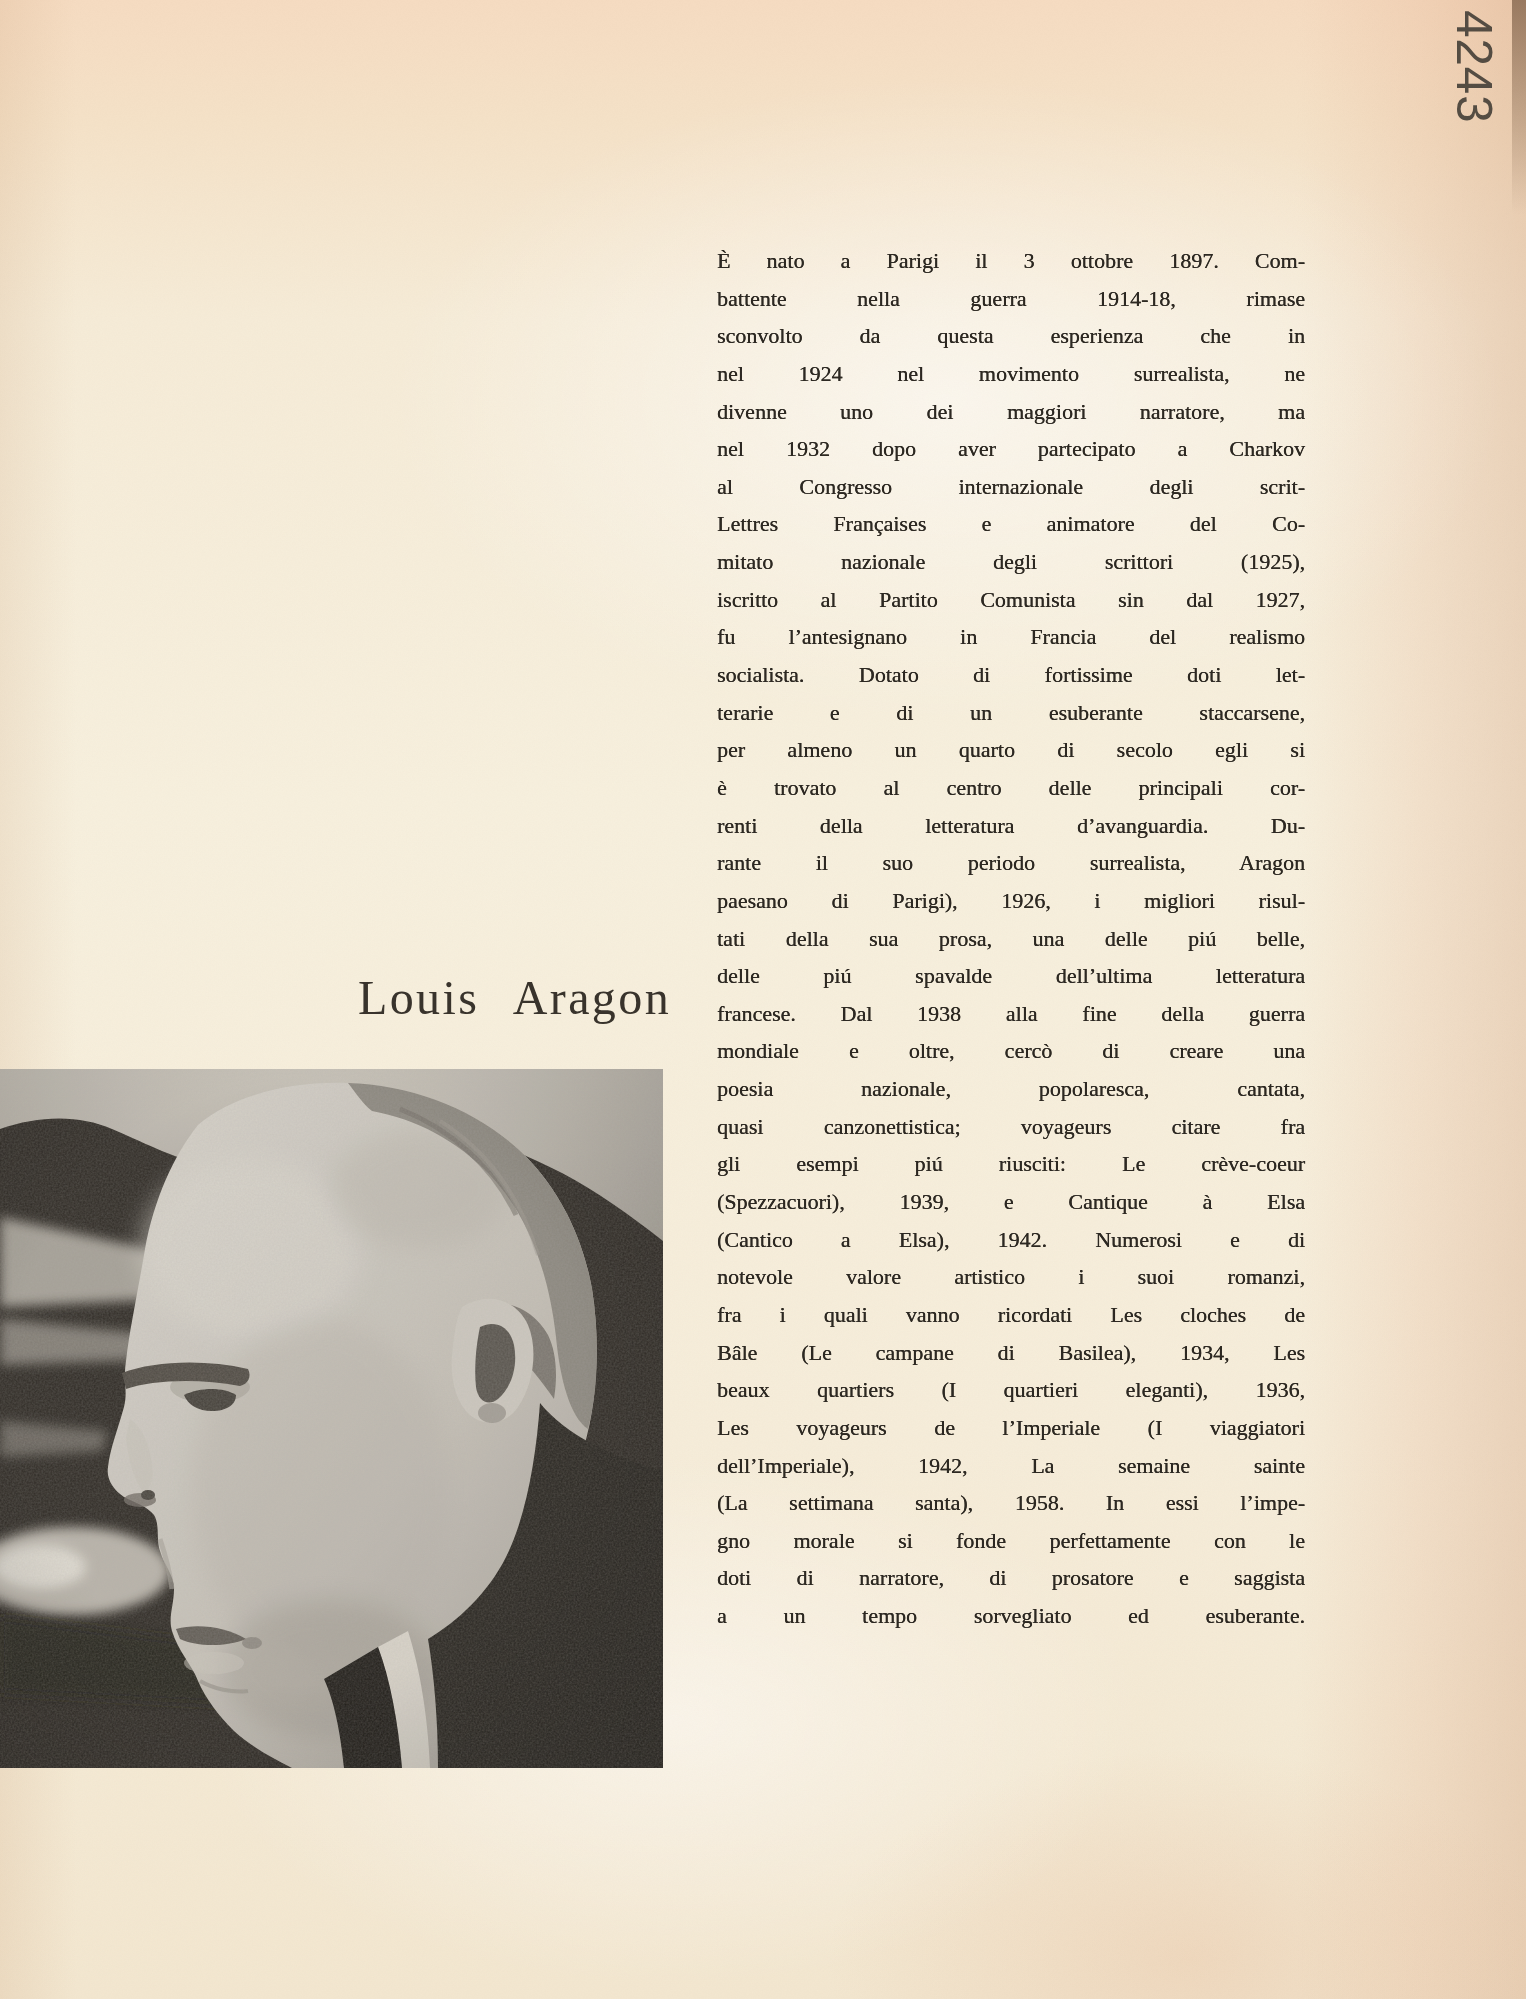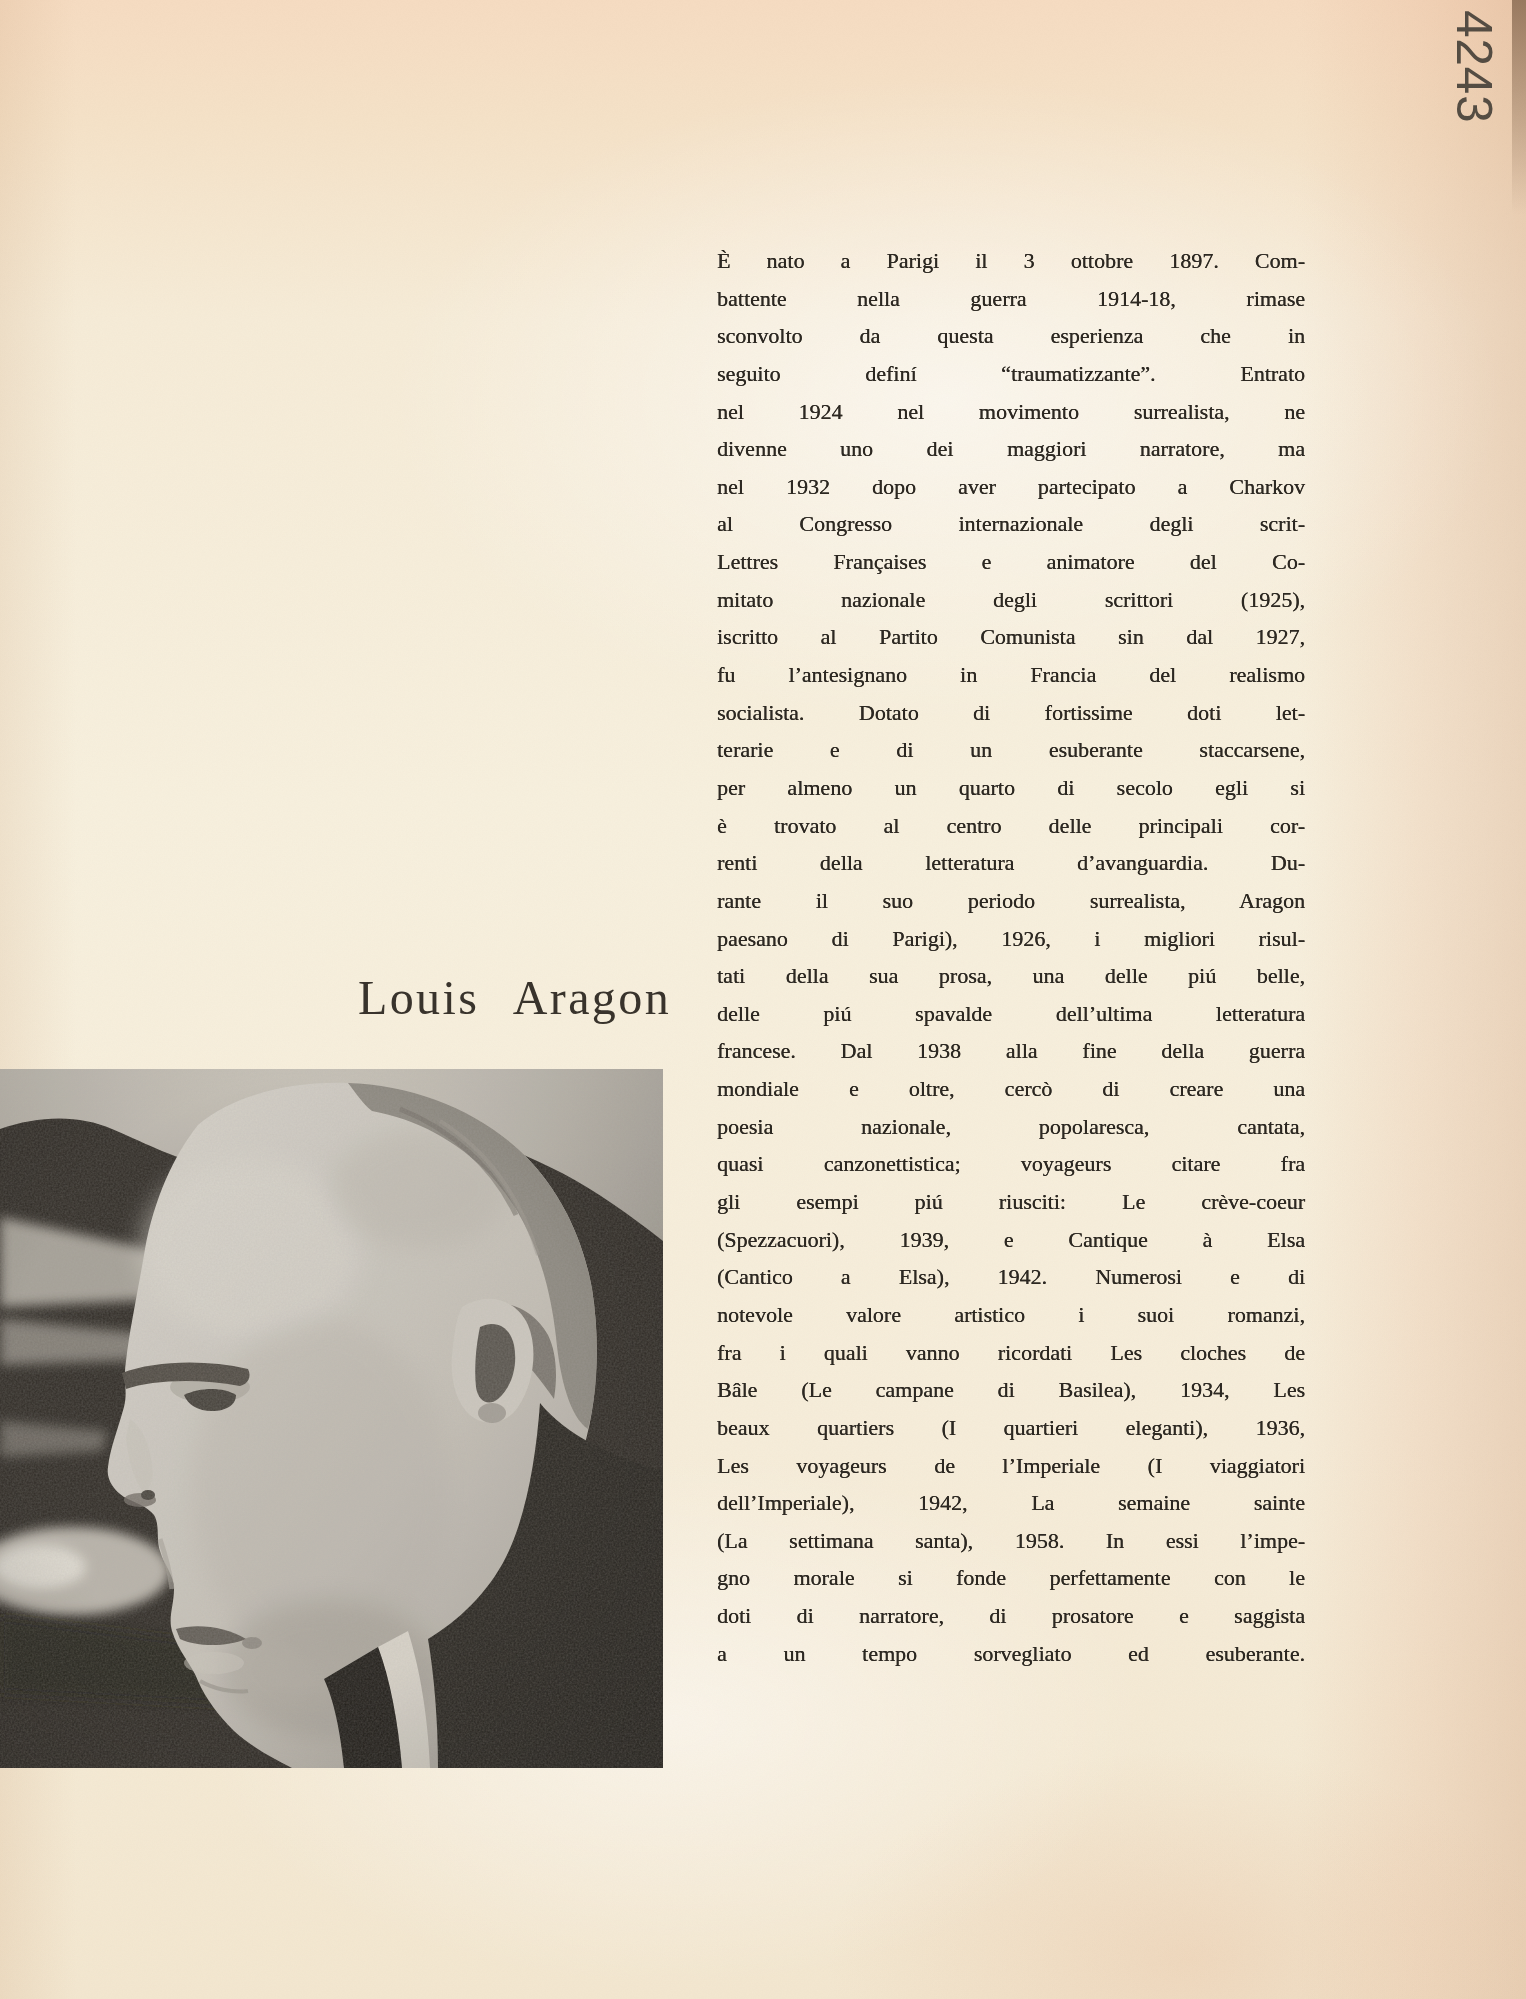--- a/index.html
+++ b/index.html
@@ -154,21 +154,20 @@
       <rect x="0" y="0" width="663" height="699" fill="url(#vign)"></rect>
       <rect x="0" y="0" width="663" height="699" fill="#888" filter="url(#grain)" opacity="0.32"></rect>
       <rect x="0" y="0" width="663" height="699" fill="#e8d2b4" opacity="0.05"></rect>
     </svg>
   </figure>
 
   <div class="bio">
       <div class="line"><span>È nato a Parigi il 3 ottobre 1897. Com-</span></div>
       <div class="line"><span>battente nella guerra 1914-18, rimase</span></div>
       <div class="line"><span>sconvolto da questa esperienza che in</span></div>
-      <div class="line"><span>seguito definí “traumatizzante”. Entrato</span></div>
       <div class="line"><span>nel 1924 nel movimento surrealista, ne</span></div>
       <div class="line"><span>divenne uno dei maggiori narratore, ma</span></div>
       <div class="line"><span>nel 1932 dopo aver partecipato a Charkov</span></div>
       <div class="line"><span>al Congresso internazionale degli scrit-</span></div>
       <div class="line"><span class="it">Lettres Françaises</span><span> e animatore del Co-</span></div>
       <div class="line"><span>mitato nazionale degli scrittori (1925),</span></div>
       <div class="line"><span>iscritto al Partito Comunista sin dal 1927,</span></div>
       <div class="line"><span>fu l’antesignano in Francia del realismo</span></div>
       <div class="line"><span>socialista. Dotato di fortissime doti let-</span></div>
       <div class="line"><span>terarie e di un esuberante staccarsene,</span></div>

